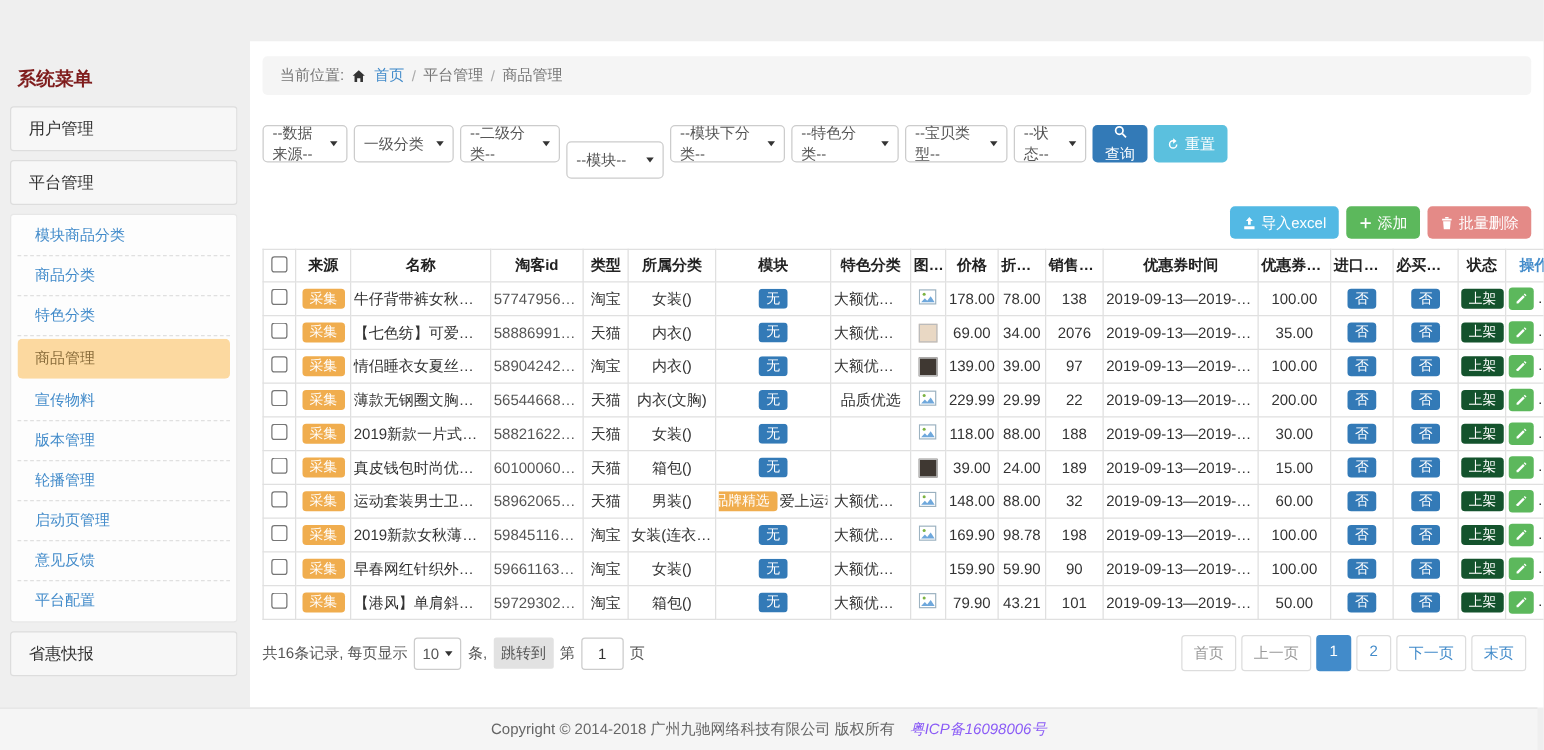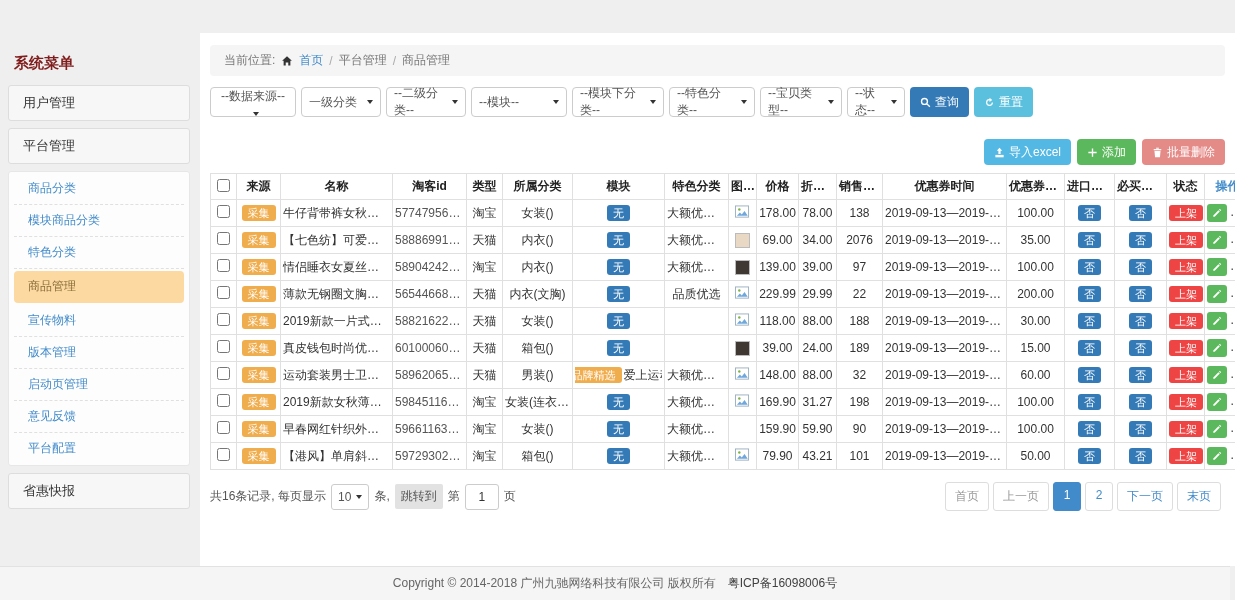--- a/index.html
+++ b/index.html
@@ -38,39 +38,39 @@
 
   .filter-row { display:flex; align-items:center; gap:5px; margin-top:11px; }
   .sel { height:30px; background:#fff; border:1px solid #ccc; border-radius:4px; display:flex; align-items:center;
          justify-content:space-between; padding:0 7px; font-size:12px; color:#555; cursor:pointer; }
   .sel .sc { width:0;height:0;border-left:3.5px solid transparent;border-right:3.5px solid transparent;
              border-top:4px solid #333; margin-left:5px; }
   .txt-input { height:30px; width:112px; border:1px solid #ccc; border-radius:4px; font-size:12px; padding:0 8px;
                color:#555; font-family:inherit; }
   .btn { height:30px; border:none; border-radius:4px; color:#fff; font-size:12px; padding:0 10px; cursor:pointer;
          display:inline-flex; align-items:center; gap:4px; font-family:inherit; }
-  .btn-query { background:#337ab7; }
+  .btn-query { background:#337ab7;flex-direction:column; }
   .btn-reset { background:#5bc0de; }
 
   .actions-row { display:flex; justify-content:flex-end; gap:6px; margin-top:22px; }
   .btn-import { background:#53b9e4; height:26px; }
   .btn-add { background:#5cb85c; height:26px; }
   .btn-del { background:#e48a87; height:26px; }
 
   
   table { width:100%; border-collapse:collapse; table-layout:fixed; margin-top:8px; font-size:12px; }
   th,td { border:1px solid #e0e0e0; text-align:center; padding:4px 2px; color:#333; height:26px;
           overflow:hidden; white-space:nowrap; text-overflow:ellipsis; }
   th { font-weight:bold; color:#222; }
   th.op-h { color:#428bca; }
   td.idcell, td.dimcell { color:#555; }
   .badge { display:inline-block; border-radius:3px; color:#fff; font-size:11px; padding:2px 6px; line-height:12px; }
   .b-orange { background:#f0ad4e; }
   .b-blue { background:#337ab7; cursor:pointer; }
-  .b-green { background:#ef4444; cursor:pointer; }
+  .b-green { background:#14532d; cursor:pointer; }
   .mod-wrap { display:flex; align-items:center; justify-content:center; gap:2px; overflow:hidden; }
   .opbtn { display:inline-flex; align-items:center; justify-content:center; width:20px; height:18px;
            border-radius:3px; color:#fff; cursor:pointer; vertical-align:middle; }
   .opbtn.edit { background:#5cb85c; margin-right:3px; }
   .opbtn.del { background:#d9534f; }
   .thumb { display:inline-block; width:15px; height:15px; border:1px solid #bbb; vertical-align:middle; }
   .thumb.light { background:#e9d8c4; }
   .thumb.dark { background:#3f3832; }
   input[type=checkbox] { width:13px; height:13px; }
 
@@ -85,40 +85,41 @@
   .pag-right { margin-left:auto; display:flex; gap:4px; margin-right:4px; }
   .pbtn { min-width:28px; padding:5px 9px; border:1px solid #ddd; border-radius:3px; background:#fff;
           color:#428bca; text-align:center; cursor:pointer; }
   .pbtn.disabled { color:#999; cursor:default; }
   .pbtn.active { background:#428bca; border-color:#428bca; color:#fff; }
 
   
   .footer { position:absolute; left:0; right:5px; bottom:0; height:34px; background:#f5f5f5;
             border-top:1px solid #e2e2e2; display:flex; align-items:center; justify-content:center;
             font-size:12px; color:#666; z-index:8; gap:12px; }
-  .footer a { color:#404040; text-decoration:none; cursor:pointer; }
+  .footer a { color:#8b5cf6; text-decoration:none; cursor:pointer;font-style:italic; }
 </style>
 </head>
 <body>
 
 <div class="app">
 
 
   <aside class="sidebar">
     <div class="sidebar-title">系统菜单</div>
     <nav id="sidebar-nav">
         <div class="snav-top">用户管理</div>
         <div class="snav-top">平台管理</div>
         <div class="subpanel">
+          <div class="snav-sub">模块商品分类</div>
           <div class="snav-sub">商品分类</div>
-          <div class="snav-sub">模块商品分类</div>
           <div class="snav-sub">特色分类</div>
           <div class="snav-sub active">商品管理</div>
           <div class="snav-sub">宣传物料</div>
           <div class="snav-sub">版本管理</div>
+          <div class="snav-sub">轮播管理</div>
           <div class="snav-sub">启动页管理</div>
           <div class="snav-sub">意见反馈</div>
           <div class="snav-sub">平台配置</div>
         </div>
         <div class="snav-top">省惠快报</div>
       </nav>
   </aside>
 
   <main class="main">
 
@@ -130,31 +131,31 @@
           </svg>
       </span>
       <a class="home-link">首页</a>
       <span class="bc-sep">/</span>
       <span>平台管理</span>
       <span class="bc-sep">/</span>
       <span>商品管理</span>
     </div>
 
     <div class="filter-row">
-      <span id="filter-pre" style="display:contents;"><div class="sel" style="width: 86px; flex-direction: column;">
+      <span id="filter-pre" style="display:contents;"><div class="sel" style="width: 68px;">
             <span>--数据来源--</span>
             <span class="sc"></span>
           </div></span>
       <span id="filter-post" style="display:contents;"><div class="sel" style="width: 80px;">
             <span>一级分类</span>
             <span class="sc"></span>
           </div><div class="sel" style="width: 80px;">
             <span>--二级分类--</span>
             <span class="sc"></span>
-          </div><div class="sel" style="width: 96px;">
+          </div><div class="sel" style="width: 78px; margin-top: 26px;">
             <span>--模块--</span>
             <span class="sc"></span>
           </div><div class="sel" style="width: 92px;">
             <span>--模块下分类--</span>
             <span class="sc"></span>
           </div><div class="sel" style="width: 86px;">
             <span>--特色分类--</span>
             <span class="sc"></span>
           </div><div class="sel" style="width: 82px;">
             <span>--宝贝类型--</span>
@@ -488,21 +489,21 @@
                 <span class="badge b-blue">无</span>
               </span>
             </td>
             <td>大额优惠券</td>
             <td><span><svg width="15" height="14" viewBox="0 0 16 15">
                   <rect x="0.5" y="1" width="14" height="12" fill="#fff" stroke="#9ab0bf"></rect>
                   <circle cx="4.6" cy="4.8" r="1.3" fill="#7cb342"></circle>
                   <path d="M2 11.5l3.2-3.4 2 2.1 3-3.8 3.4 5.1z" fill="#6fa8dc"></path>
                 </svg></span></td>
             <td>169.90</td>
-            <td>31.27</td>
+            <td>98.78</td>
             <td>198</td>
             <td>2019-09-13—2019-09-17</td>
             <td>100.00</td>
             <td><span class="badge b-blue">否</span></td>
             <td><span class="badge b-blue">否</span></td>
             <td><span class="badge b-green">上架</span></td>
             <td><span class="opbtn edit">
                 <svg width="10" height="10" viewBox="0 0 16 16" fill="currentColor">
                   <path d="M2 11.8V14h2.2L12.5 5.7 10.3 3.5z"></path>
                   <path d="M11.2 2.6l2.2 2.2 1.3-1.3L12.5 1.3z"></path>

